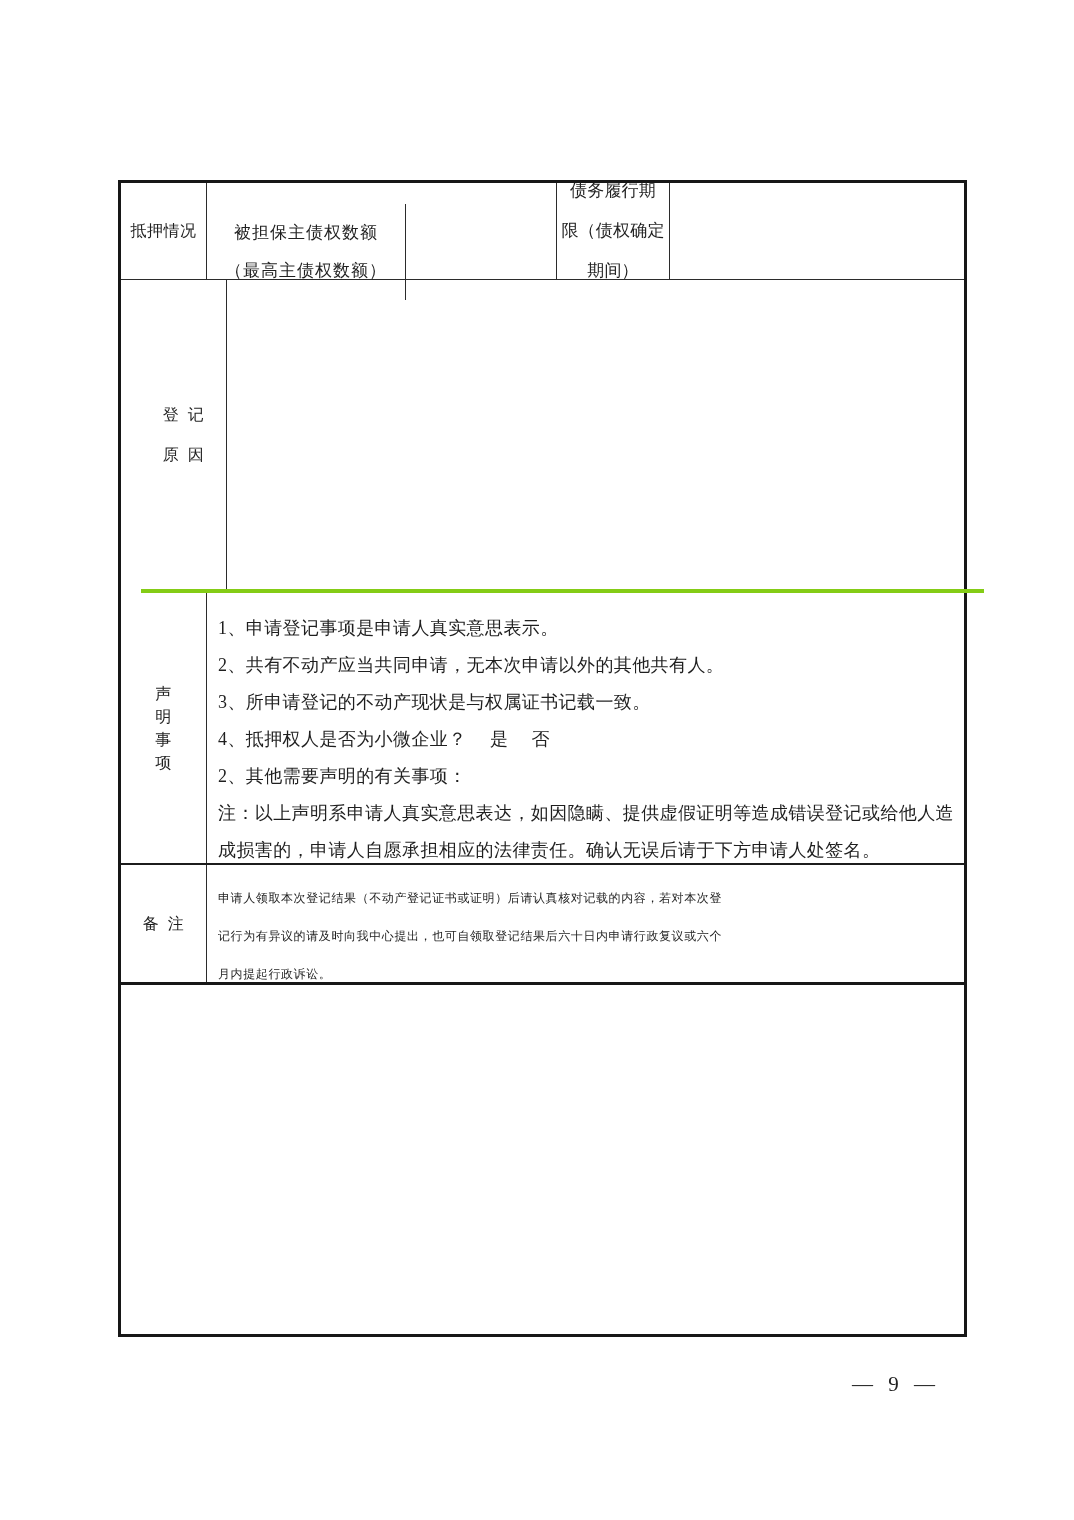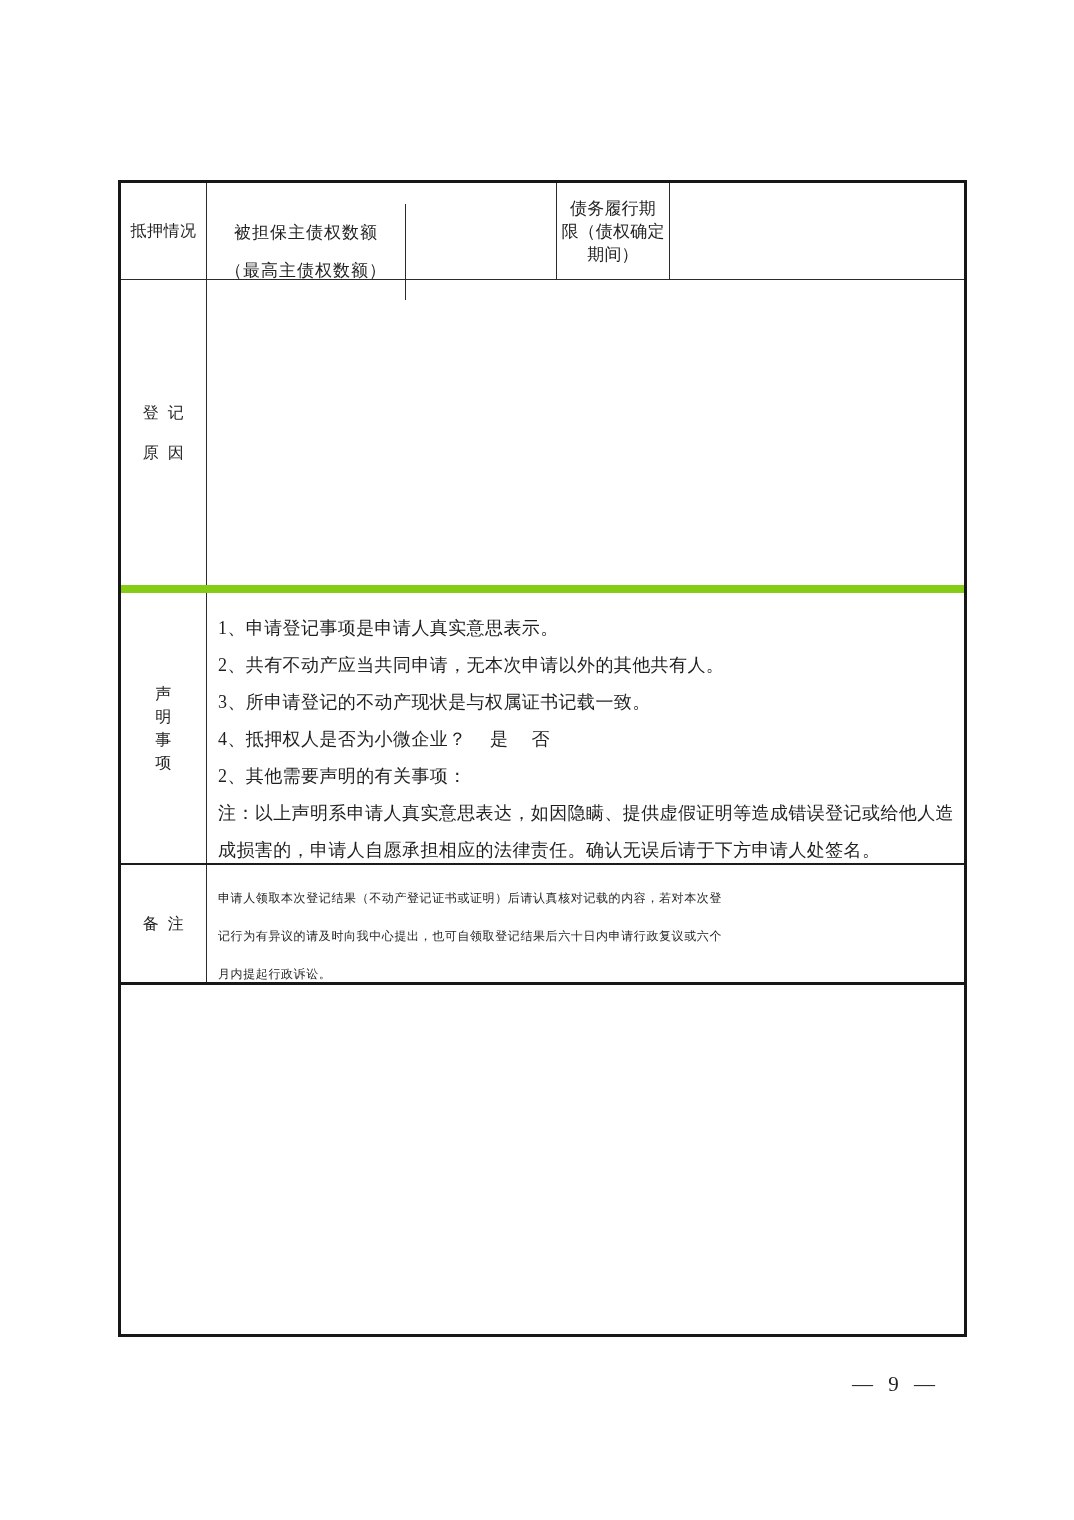--- a/index.html
+++ b/index.html
@@ -14,21 +14,21 @@
   }
   .form-table {
     position:absolute; left:118px; top:180px;
     width:849px; height:1157px;
     border:3px solid #171717;
     display:flex; flex-direction:column;
     background:#ffffff;
   }
   .t-row { display:flex; width:100%; }
   .r1 { height:97px;  border-bottom:1px solid #2b2b2b; }
-  .r2 { height:313px; border-bottom:8px solid #84cc16; }
+  .r2 { height:313px; border-bottom:4px solid #84cc16;margin-left:20px; }
   .r3 { height:272px; border-bottom:2px solid #1c1c1c; }
   .r4 { height:120px; border-bottom:3px solid #171717; }
   .r5 { flex:1; position:relative; }
 
   .cell { border-right:1px solid #2b2b2b; height:100%; }
   .cell:last-child { border-right:none; }
 
   .label-cell {
     width:86px; flex:0 0 86px;
     display:flex; align-items:center; justify-content:center;
@@ -40,21 +40,21 @@
   }
   .r3 .label-cell { line-height:23px; }
 
   .hdr-cell {
     display:flex; align-items:center; justify-content:center;
     text-align:center; white-space:pre-line;
     font-size:17px; letter-spacing:1px;
   }
   .cB { width:199px; flex:0 0 199px; line-height:38px;margin-top:21px; }
   .cC { width:151px; flex:0 0 151px; }
-  .cD { width:113px; flex:0 0 113px; line-height:23px; letter-spacing:0.2px; }
+  .cD { width:113px; flex:0 0 113px; line-height:40px; letter-spacing:0.2px; }
   .cE { flex:1; }
 
   .content-cell { flex:1; }
 
   .stmt-cell {
     flex:1; padding:17px 10px 8px 11px;
     font-size:18px; line-height:37px; letter-spacing:0.4px;
     white-space:nowrap;
   }
   .remark-cell {

